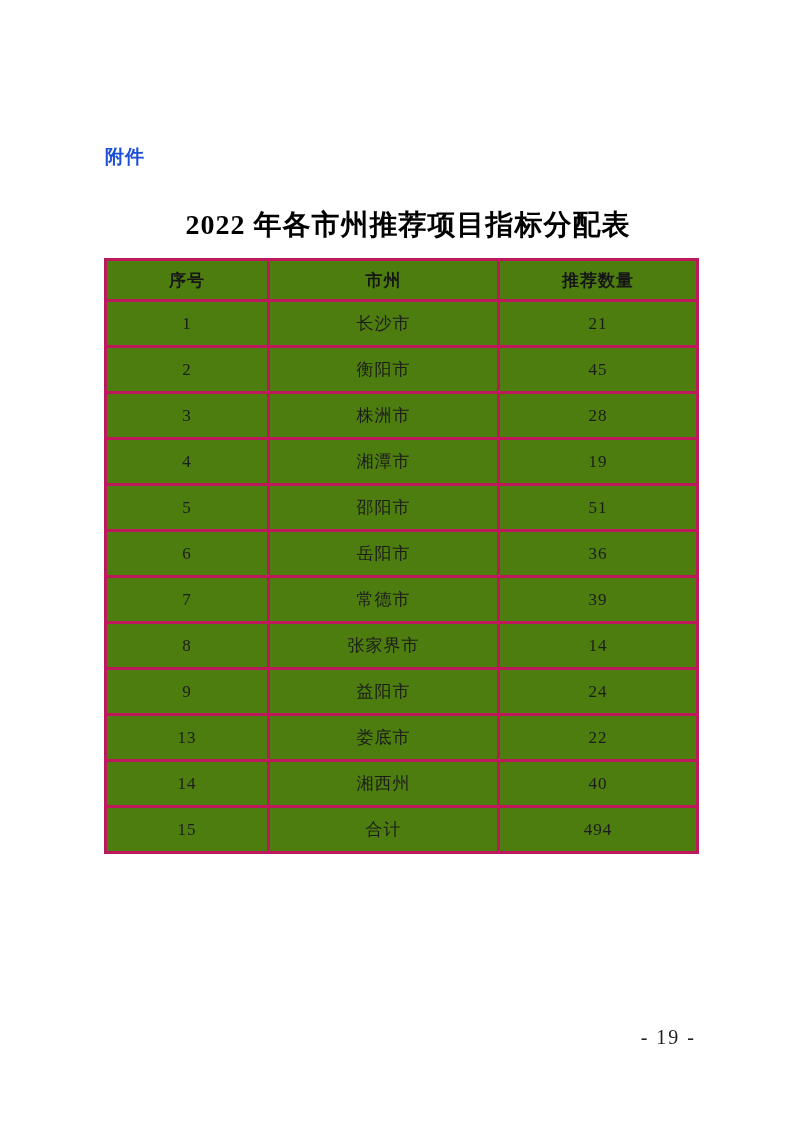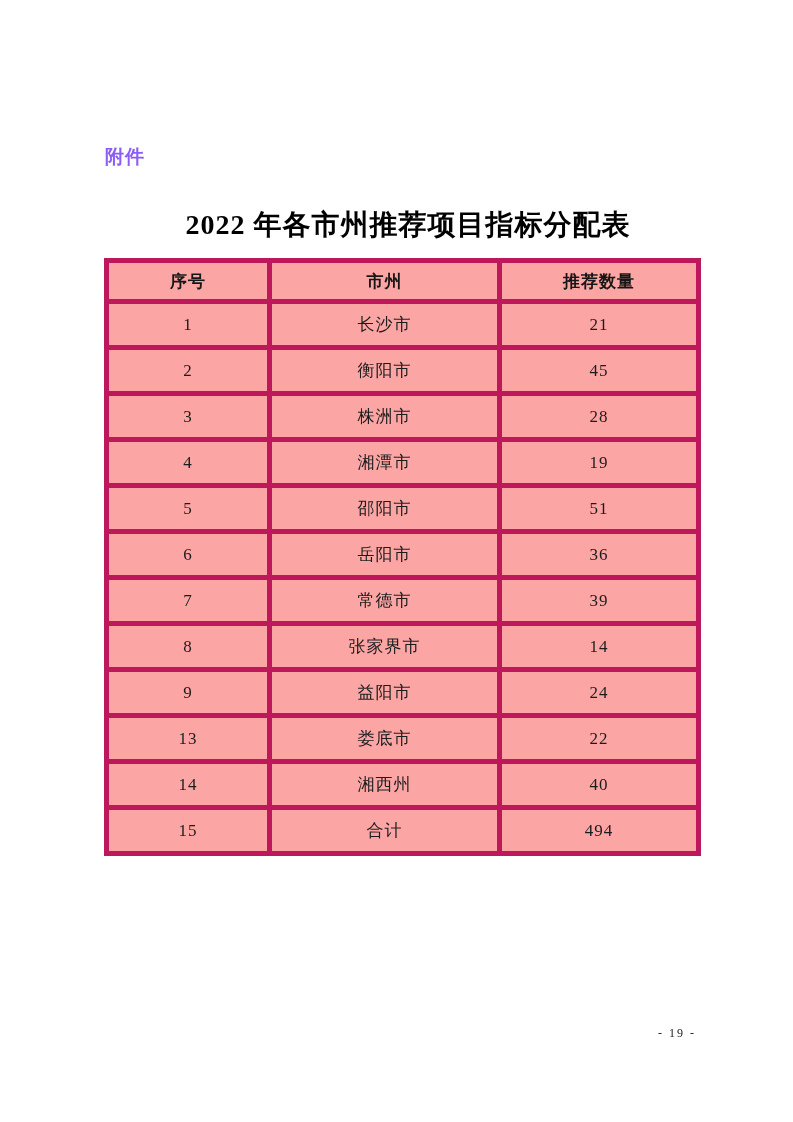--- a/index.html
+++ b/index.html
@@ -16,21 +16,21 @@
     font-family: "Liberation Serif", "DejaVu Serif", serif;
     color: #111111;
   }
   .attachment {
     position: absolute;
     left: 105px;
     top: 144px;
     font-family: "Liberation Sans", "DejaVu Sans", sans-serif;
     font-size: 19px;
     font-weight: 600;
-    color: #8b5cf6;
+    color: #1d4ed8;
     letter-spacing: 1px;
   }
   .title {
     position: absolute;
     left: 104px;
     top: 198px;
     width: 592px;
     margin: 8px;
     text-align: center;
     font-family: "Liberation Serif", "DejaVu Serif", serif;
@@ -43,25 +43,25 @@
   table.alloc-table {
     position: absolute;
     left: 104px;
     top: 258px;
     width: 592px;
     border-collapse: collapse;
     table-layout: fixed;
   }
   table.alloc-table th,
   table.alloc-table td {
-    border: 5px solid #be185d;
+    border: 3px solid #be185d;
     text-align: center;
     vertical-align: middle;
     padding: 0;
-    background: #fca5a5;
+    background: #4d7c0f;
   }
   table.alloc-table thead tr {
     height: 41px;
   }
   table.alloc-table tbody tr {
     height: 46px;
   }
   table.alloc-table th {
     font-family: "Liberation Sans", "DejaVu Sans", sans-serif;
     font-size: 17px;
@@ -77,21 +77,21 @@
     letter-spacing: 1px;
   }
   td.c-no, td.c-qty {
     letter-spacing: 0;
   }
   .footer {
     position: absolute;
     top: 1026px;
     right: 97px;
     font-family: "Liberation Serif", "DejaVu Serif", serif;
-    font-size: 12px;
+    font-size: 20px;
     color: #222222;
     letter-spacing: 2px;
   }
 </style>
 </head>
 <body>
 
 <div class="page">
 
   <div class="attachment">附件</div>

